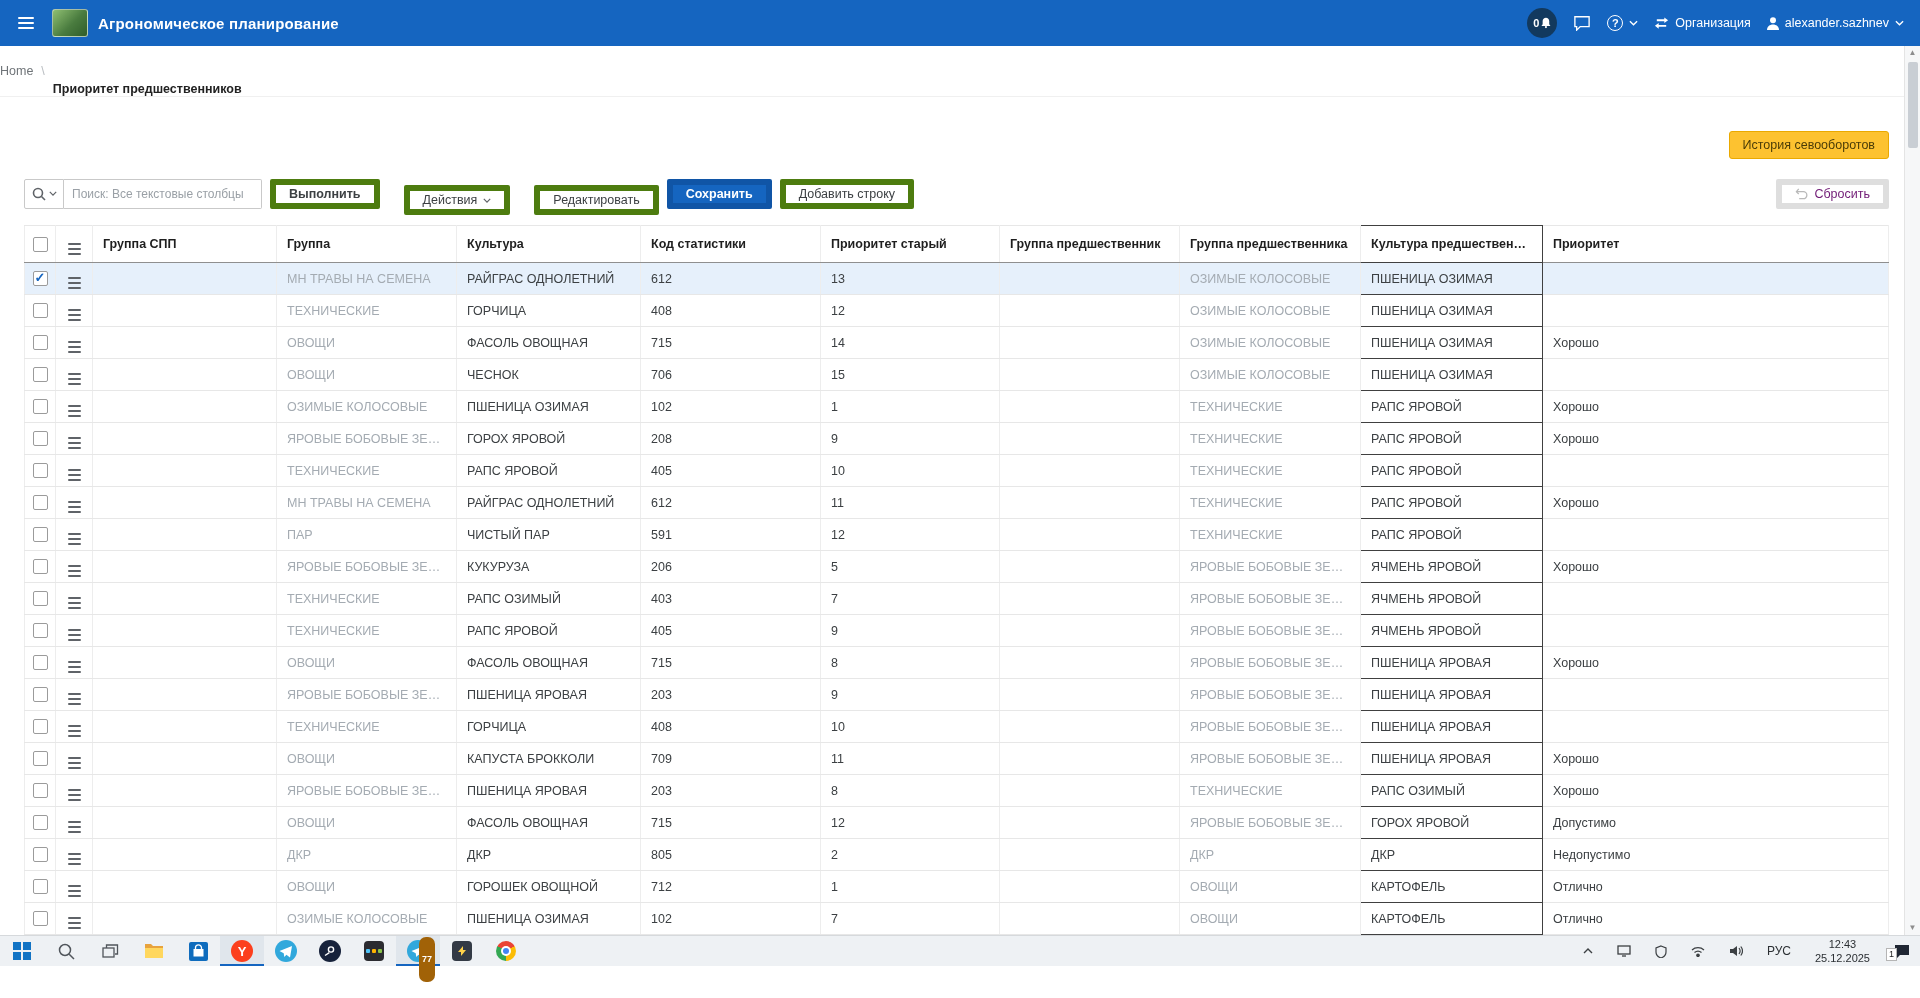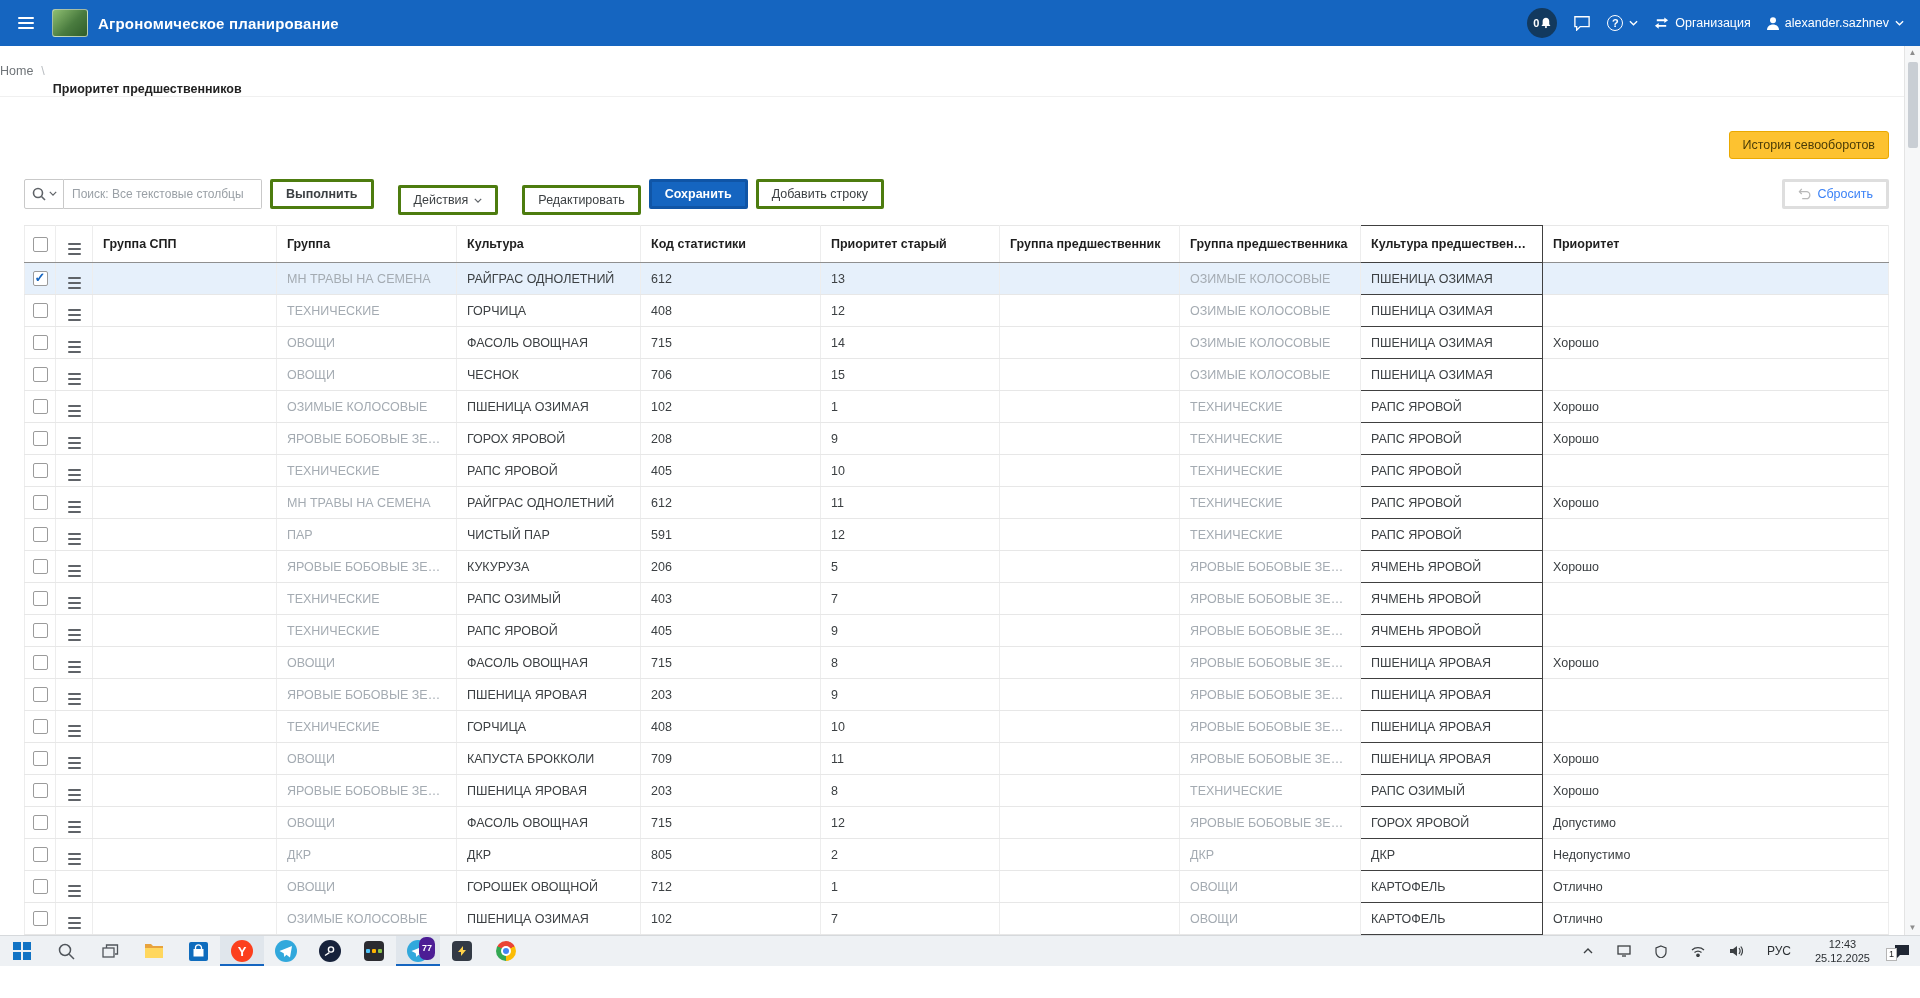--- a/index.html
+++ b/index.html
@@ -34,26 +34,26 @@
                     font-size:12.5px; background:#fff; border-bottom:1px solid #f0f0f0; }
   .bc-home { color:#6f7478; text-decoration:none; cursor:pointer; }
   .bc-sep { color:#b9bdc1; }
   .bc-current { color:#222; font-weight:bold;margin-top:36px; }
 
   
   .content { flex:1 1 auto; padding:0 31px 0 24px; position:relative; overflow:hidden; }
   .history-row { display:flex; justify-content:flex-end; margin-top:34px; }
 
   .btn { display:inline-flex; align-items:center; gap:6px; height:30px; padding:0 13px;
-         background:#fff; border:3px solid #4d7c0f; border-radius:2px;
+         background:#fff; border:6px solid #4d7c0f; border-radius:2px;
          font-size:12.5px; color:#3c4043; cursor:pointer; font-family:inherit; white-space:nowrap; }
   .btn.primary { background:#1565c0; border-color:#1055a6; color:#fff; font-weight:bold; }
   .btn.warning { background:#fdc230; border:1px solid #eaa900; color:#4a3c07; height:28px; border-radius:3px; }
   .btn.go { font-weight:bold; margin-left:8px; }
-  .btn.reset { color:#3b82f6; border-color:#dedede; }
+  .btn.reset { color:#701a75; border-color:#dedede; }
 
   .toolbar { display:flex; align-items:center; margin-top:13px; }
   .search-group { display:flex; align-items:center; }
   .search-btn { height:30px; width:40px; border:1px solid #c9c9c9; background:#fff; cursor:pointer;
                 display:inline-flex; align-items:center; justify-content:center; gap:3px; border-radius:2px 0 0 2px; }
   .search-input { height:30px; width:198px; border:1px solid #c9c9c9; border-left:none; padding:0 8px;
                   font-size:12px; font-family:inherit; color:#333; border-radius:0 2px 2px 0; outline:none; }
   .search-input::placeholder { color:#9aa0a6; }
   .ml-lg { margin-left:24px;margin-top:13px; }
   .ml-sm { margin-left:8px; }
@@ -80,22 +80,22 @@
   .page-scrollbar { position:absolute; top:46px; right:0; bottom:31px; width:16px; background:#f6f7f8;
                     border-left:1px solid #e4e4e4; display:flex; flex-direction:column; align-items:center; z-index:3; }
   .page-scrollbar .arrow { font-size:8px; color:#8d8d8d; line-height:14px; cursor:pointer; }
   .page-scrollbar .thumb { width:10px; height:86px; background:#c9ced4; border-radius:2px; margin-top:2px; cursor:pointer; }
   .page-scrollbar .arrow.bottom { margin-top:auto; }
 
   
   .taskbar { flex:0 0 31px; background:#eef1f4; border-top:1px solid #d6d9dc; display:flex; align-items:stretch; z-index:4; }
   .tb-slot { width:44px; display:flex; align-items:center; justify-content:center; position:relative; cursor:pointer; }
   .tb-slot.active { background:#e0e6ec; box-shadow:inset 0 -2px 0 #1565c0; }
-  .tb-badge { position:absolute; top:1px; right:5px; background:#4c1d95; color:#fff; font-size:9px;
-              line-height:1; padding:7px 3px; border-radius:7px; font-weight:bold; }
+  .tb-badge { position:absolute; top:1px; right:5px; background:#a16207; color:#fff; font-size:9px;
+              line-height:1; padding:18px 3px; border-radius:7px; font-weight:bold; }
   .win { display:grid; grid-template-columns:8px 8px; grid-template-rows:8px 8px; gap:1.5px; }
   .win i { background:#1173c4; display:block; }
   .circle-ico { width:22px; height:22px; border-radius:50%; display:flex; align-items:center; justify-content:center;
                 color:#fff; font-weight:bold; font-size:13px; }
   .sq-ico { width:20px; height:20px; border-radius:4px; display:flex; align-items:center; justify-content:center; gap:2px; }
   .dots i { width:4px; height:4px; border-radius:1px; display:block; }
   .chrome { width:20px; height:20px; border-radius:50%; position:relative;
             background:conic-gradient(from -60deg,#ea4335 0 120deg,#fbbc04 120deg 240deg,#34a853 240deg 360deg); }
   .chrome::before { content:""; position:absolute; inset:5px; background:#fff; border-radius:50%; }
   .chrome::after { content:""; position:absolute; inset:7px; background:#4285f4; border-radius:50%; }

